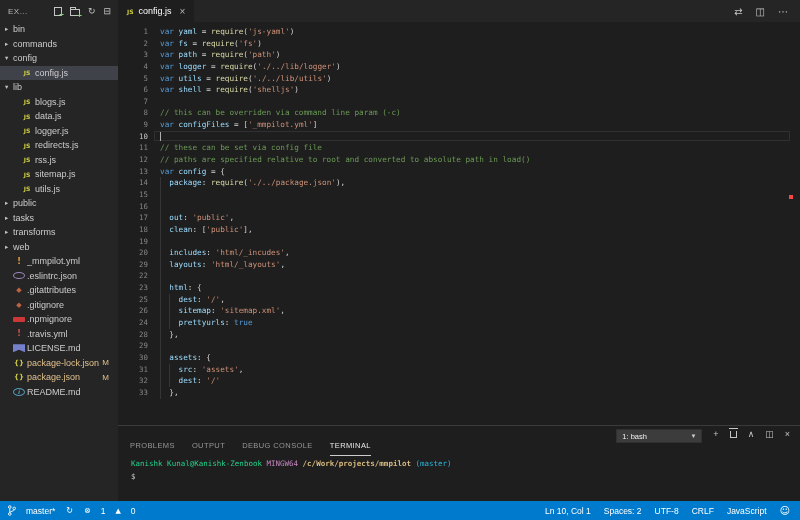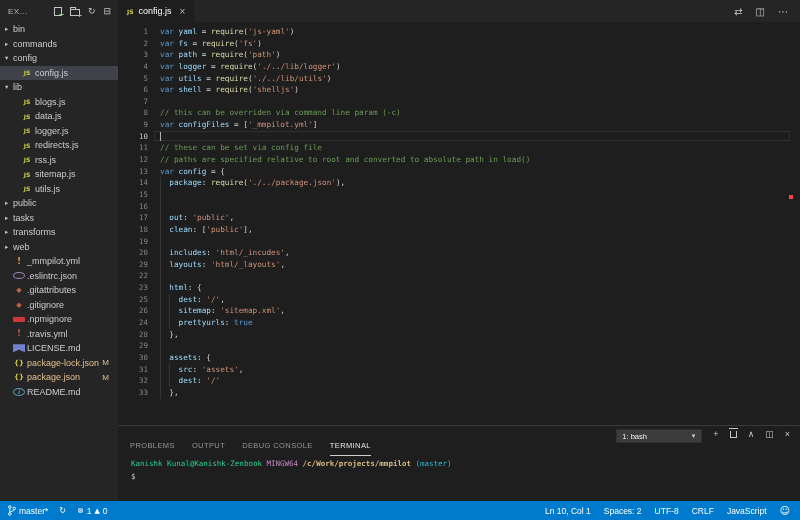--- a/index.html
+++ b/index.html
@@ -75,21 +75,21 @@
   .ic-trash { width:7px; height:7px; border:1px solid #c5c5c5; border-top:none; position:relative; margin-top:2px; }
   .ic-trash::before { content:""; position:absolute; top:-3px; left:-2px; right:-2px; height:1px; background:#c5c5c5; }
   .terminal { padding:11px 0 0 13px; font-family:"DejaVu Sans Mono",monospace; font-size:7.5px; line-height:13px; color:#cccccc; cursor:text; }
   .t-user { color:#23d18b; } .t-env { color:#c586c0; } .t-path { color:#d7ba7d; font-weight:bold; } .t-branch { color:#29b8db; }
 
   
   .statusbar { height:19px; background:#007acc; display:flex; align-items:center; color:#ffffff;
                font-size:8.5px; padding:0 10px 0 8px; }
   .sbar-left { display:flex; align-items:center; gap:11px; }
   .sbar-right { margin-left:auto; display:flex; align-items:center; gap:13px; }
-  .sbar-item { display:flex; align-items:center; gap:3px; cursor:pointer; }
+  .sbar-item { display:flex; align-items:center; gap:10px; cursor:pointer; }
   .sbar-ic { font-size:8px; font-family:"DejaVu Sans",sans-serif; }
   .branch-svg { display:block; }
 </style>
 </head>
 <body>
 
 <div class="app">
 
   <aside class="sidebar">
     <div class="sb-header">

